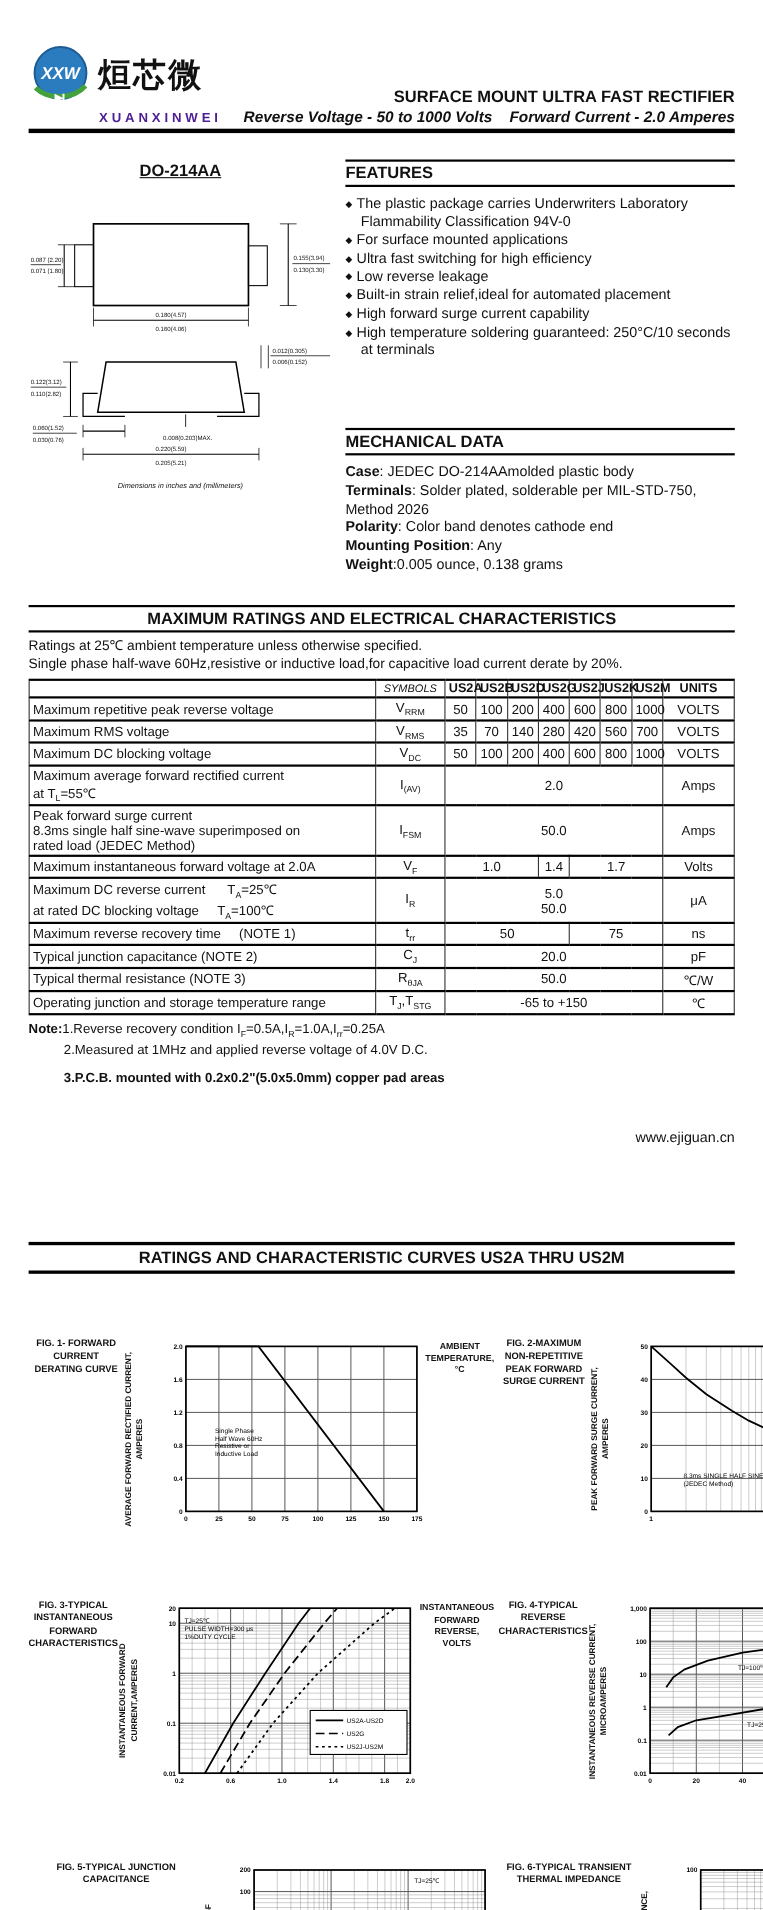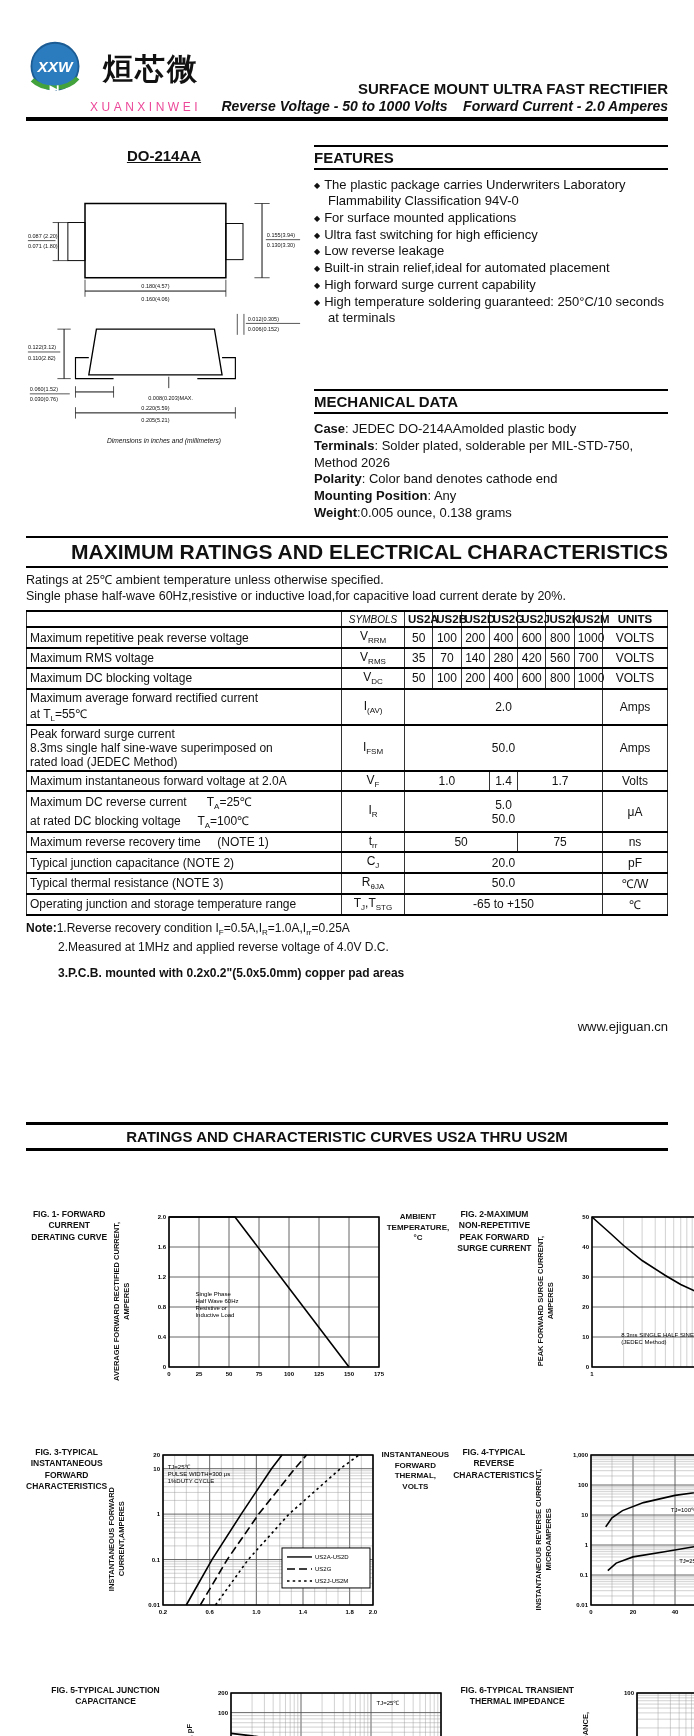--- a/index.html
+++ b/index.html
@@ -1,41 +1,41 @@
 <!DOCTYPE html>
 <html><head>
 <meta charset="utf-8">
 <style>
   html,body{margin:0;padding:0;background:#fff;}
   body{width:694px;min-height:1736px;color:#111;font-family:"Liberation Sans",sans-serif;}
   .page{padding:40px 26px 24px;}
   
   .hdr{display:flex;justify-content:space-between;align-items:flex-end;}
   .logo-wrap{display:flex;flex-direction:column;}
-  .logo-row{display:flex;align-items:center;gap:19px;}
+  .logo-row{display:flex;align-items:center;gap:5px;}
   .cn{font-size:30px;font-weight:bold;letter-spacing:2px;line-height:1;}
-  .pinyin{font-size:12px;font-weight:normal;letter-spacing:3.5px;color:#ec4899;margin:2px 0 0 64px;}
+  .pinyin{font-size:12px;font-weight:bold;letter-spacing:3.5px;color:#4c1d95;margin:2px 0 0 64px;}
   .titles{text-align:right;}
   .t1{font-size:25px;font-weight:bold;line-height:1.05;}
   .t2{font-size:15px;font-weight:bold;margin-top:2px;}
   .t3{font-size:14px;font-style:italic;font-weight:bold;margin-top:1px;white-space:pre;}
   .hr-thick{height:4px;background:#000;margin-top:3px;}
   
   .cols{display:flex;margin-top:20px;}
   .col-left{width:276px;flex:none;}
   .col-right{flex:1;padding-left:12px;}
   .pkg-name{text-align:center;font-weight:bold;font-size:15px;text-decoration:underline;margin:6px 0 0;}
   .box-title{border-top:2px solid #000;border-bottom:2px solid #000;text-align:left;font-weight:bold;font-size:15px;padding:2px 0;margin:4px 0 7px;}
   ul.feat{list-style:none;margin:0;padding:0;font-size:13px;line-height:1.22;}
   ul.feat li{padding-left:14px;text-indent:-14px;margin:1px 0;}
   ul.feat .b{font-size:8px;margin-right:4px;vertical-align:1px;}
   .mech{font-size:13px;line-height:1.3;}
   .mech-gap{height:58px;}
   
-  .ruled-title{border-top:2px solid #000;border-bottom:2px solid #000;text-align:right;font-weight:bold;font-size:21px;padding:2px 0;margin-top:14px;}
+  .ruled-title{border-top:2px solid #000;border-bottom:2px solid #000;text-align:center;font-weight:bold;font-size:15px;padding:2px 0;margin-top:28px;}
   .intro{font-size:12.5px;line-height:1.25;margin:5px 0 6px;}
   table.ratings{border-collapse:collapse;width:100%;font-size:12px;table-layout:fixed;}
   .ratings th,.ratings td{border:1px solid #333;border-top:2px solid #000;border-bottom:2px solid #000;padding:1px 3px;}
   .ratings th{font-size:11.5px;}
   .ratings .symh{font-style:italic;font-weight:normal;font-size:10px;}
   .ratings td.lbl{text-align:left;white-space:pre-wrap;}
   .ratings td.sym,.ratings td.val,.ratings td.unit{text-align:center;}
   sub{font-size:8px;}
   .notes{font-size:12px;line-height:1.35;margin-top:4px;}
   .notes .n2{margin-left:32px;}
@@ -520,21 +520,21 @@
             <rect x="155" y="100.95996218973394" width="88" height="40" fill="#fff" stroke="#000" stroke-width="1"></rect>
             <line x1="160" x2="185" y1="109.95996218973394" y2="109.95996218973394" stroke="#000" stroke-width="1.4"></line>
             <text x="188" y="111.95996218973394" font-size="6">US2A-US2D</text>
             <line x1="160" x2="185" y1="121.95996218973394" y2="121.95996218973394" stroke="#000" stroke-width="1.4" stroke-dasharray="8,4"></line>
             <text x="188" y="123.95996218973394" font-size="6">US2G</text>
             <line x1="160" x2="185" y1="133.95996218973394" y2="133.95996218973394" stroke="#000" stroke-width="1.4" stroke-dasharray="2.5,3.2"></line>
             <text x="188" y="135.95996218973394" font-size="6">US2J-US2M</text>
           </svg>
         </div>
         <div class="fig-xlab">
-          <div>INSTANTANEOUS FORWARD THERMAL,</div>
+          <div>INSTANTANEOUS FORWARD REVERSE,</div>
           <div>VOLTS</div>
         </div>
       </div>
       <div class="fig">
         <div class="fig-title">
           <div>FIG. 4-TYPICAL REVERSE CHARACTERISTICS</div>
         </div>
         <div class="fig-row">
           <div class="fig-ylab">INSTANTANEOUS REVERSE CURRENT,
 MICROAMPERES</div>

